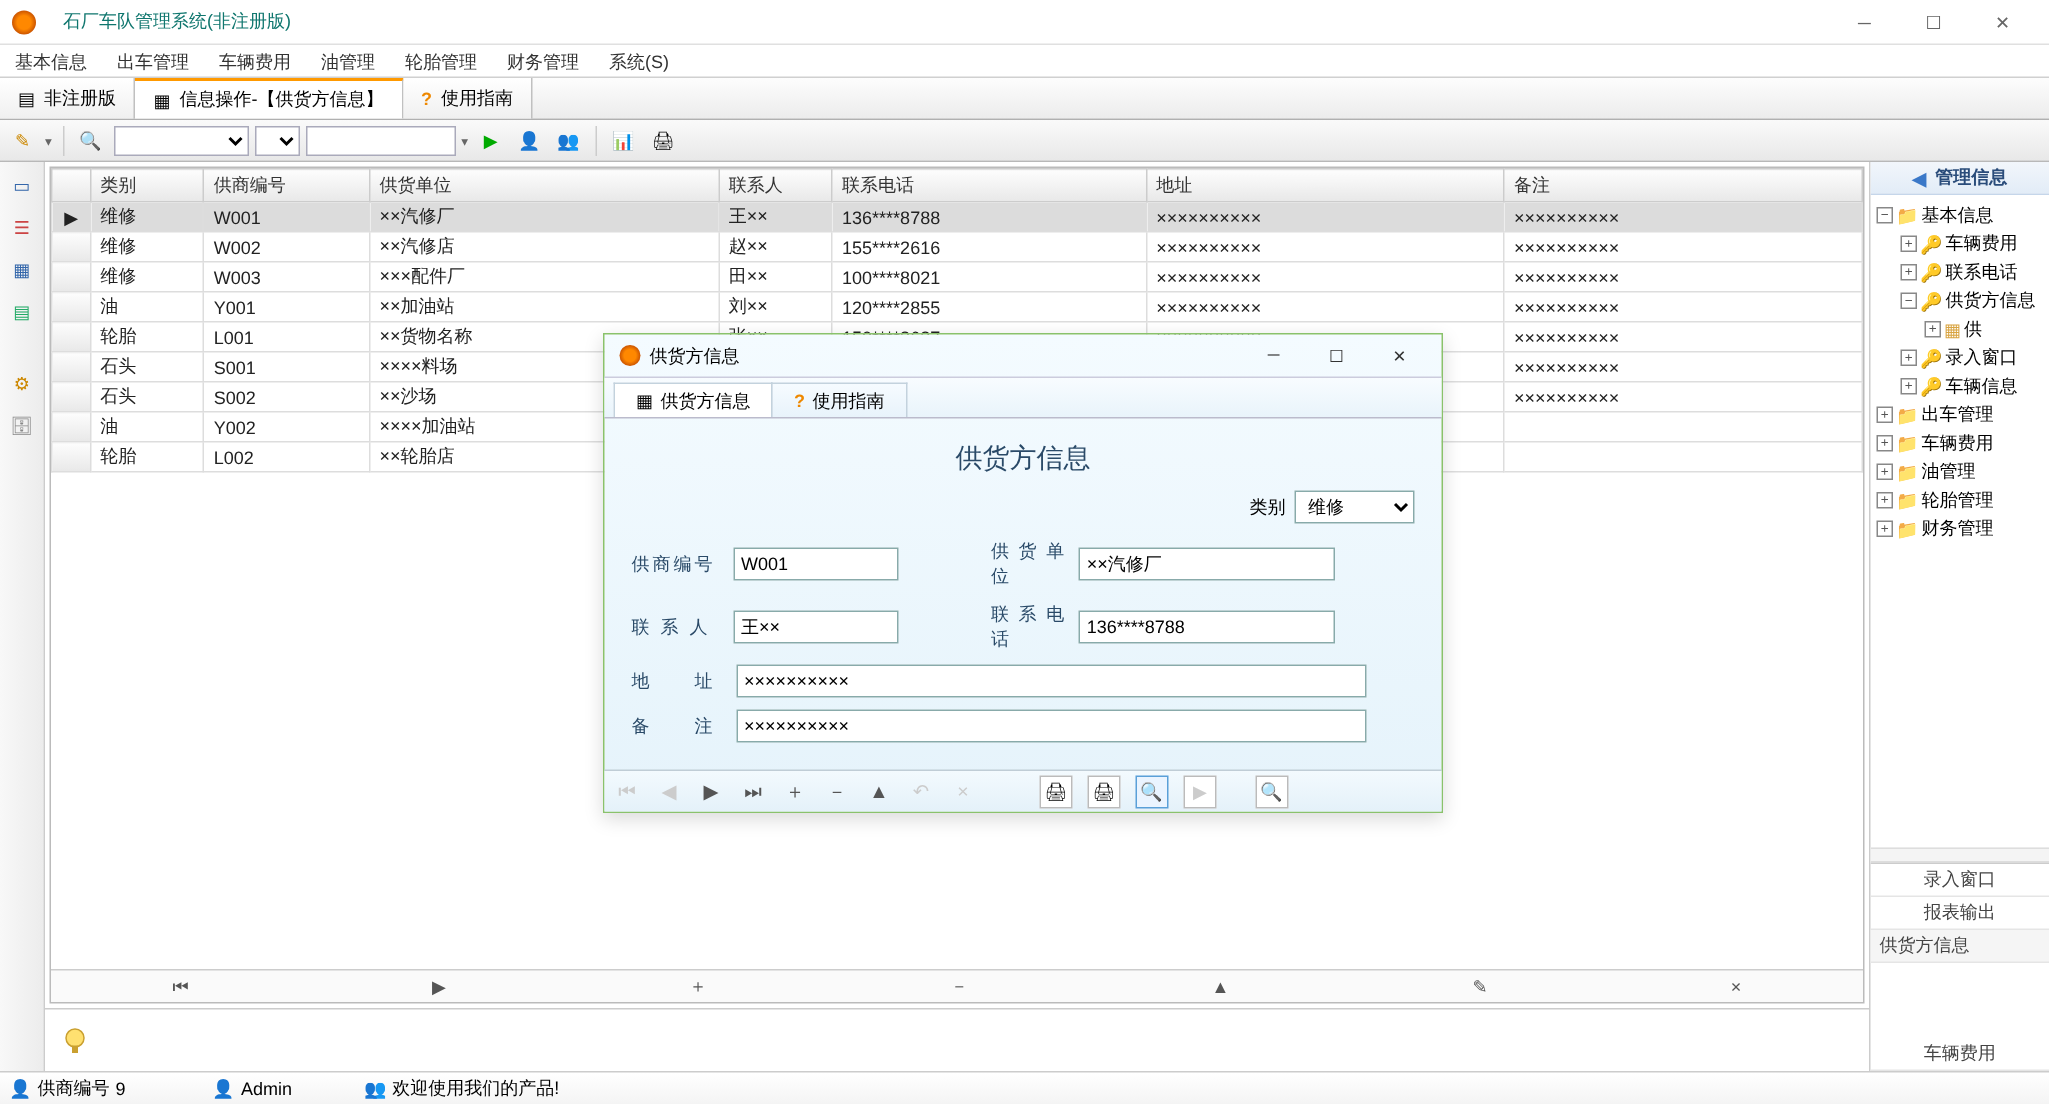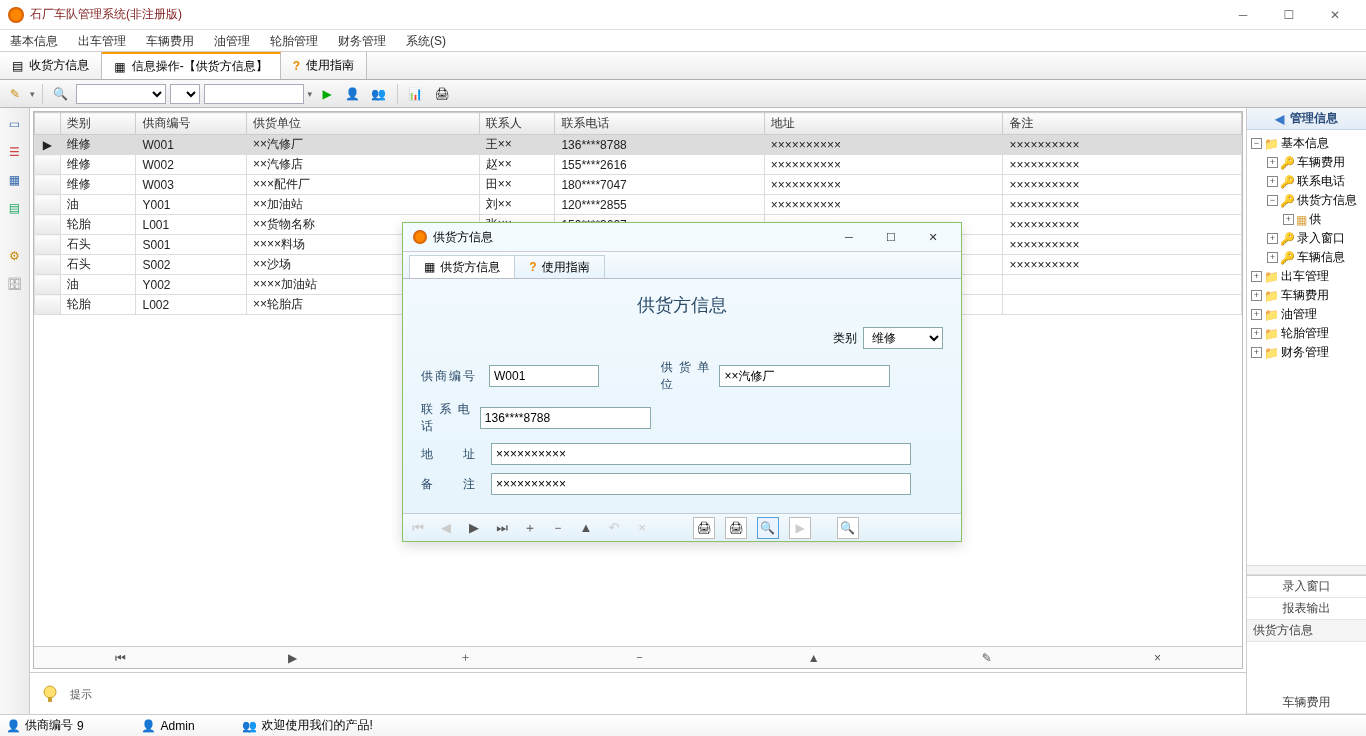--- a/index.html
+++ b/index.html
@@ -1,21 +1,21 @@
 <!DOCTYPE html>
 <html><head>
 <meta charset="utf-8">
 <style>
 * { box-sizing: border-box; margin: 0; padding: 0; font-family: "Microsoft YaHei", SimSun, sans-serif; font-size: 12px; }
 body { width: 1366px; height: 736px; background: #fff; overflow: hidden; position: relative; }
 
 
 .titlebar { height: 30px; background: #fff; display: flex; align-items: center; padding: 0 8px; border-bottom: 1px solid #e0e0e0; }
 .titlebar .icon { width: 16px; height: 16px; background: radial-gradient(circle, #f80 40%, #c50 70%); border-radius: 50%; margin-right: 6px; }
-.titlebar .title { color: #7f1d1d; flex: 1; }
+.titlebar .title { color: #0f766e; flex: 1; margin-left: 12px; }
 .titlebar .winbtn { width: 46px; height: 30px; display: flex; align-items: center; justify-content: center; color: #666; cursor: pointer; }
 
 
 .menubar { height: 22px; background: #fff; display: flex; border-bottom: 1px solid #d0d0d0; }
 .menubar .item { padding: 3px 10px; color: #333; cursor: pointer; }
 
 
 .tabbar { height: 28px; background: linear-gradient(#fdfdfd, #ececec); display: flex; align-items: stretch; border-bottom: 1px solid #b0b0b0; }
 .tabbar .tab { display: flex; align-items: center; padding: 0 12px; border-right: 1px solid #c0c0c0; background: linear-gradient(#fff, #f0f0f0); cursor: pointer; gap: 6px; }
 .tabbar .tab.active { background: #fff; border-top: 2px solid #f90; }
@@ -112,21 +112,21 @@
     <div class="item">车辆费用</div>
     <div class="item">油管理</div>
     <div class="item">轮胎管理</div>
     <div class="item">财务管理</div>
     <div class="item">系统(S)</div>
   </div>
 
 <div class="tabbar">
   <div class="tab">
     <span>▤</span>
-    <span>收货方信息</span>
+    <span>非注册版</span>
   </div>
   <div class="tab active">
     <span>▦</span>
     <span>信息操作-【供货方信息】</span>
   </div>
   <div class="tab">
     <span style="color:#e80;font-weight:bold;">?</span>
     <span>使用指南</span>
   </div>
 </div>
@@ -194,21 +194,21 @@
                 <td>155****2616</td>
                 <td>××××××××××</td>
                 <td>××××××××××</td>
               </tr>
               <tr>
                 <td class="rowhead"></td>
                 <td>维修</td>
                 <td>W003</td>
                 <td>×××配件厂</td>
                 <td>田××</td>
-                <td>180****7047</td>
+                <td>100****8021</td>
                 <td>××××××××××</td>
                 <td>××××××××××</td>
               </tr>
               <tr>
                 <td class="rowhead"></td>
                 <td>油</td>
                 <td>Y001</td>
                 <td>××加油站</td>
                 <td>刘××</td>
                 <td>120****2855</td>
@@ -277,21 +277,20 @@
           <span>✎</span>
           <span>×</span>
         </div>
     </div>
     <div class="hintbar">
       <svg class="bulb" viewBox="0 0 24 24">
           <circle cx="12" cy="10" r="6" fill="#ffe070" stroke="#caa030"></circle>
           <rect x="10" y="15" width="4" height="5" fill="#caa030"></rect>
         </svg>
       <div>
-        <div class="hint-label">提示</div>
       </div>
     </div>
   </div>
 
   <div class="rightpanel">
     <div class="rp-head">
       <span style="color:#3a78c8;">◀</span>
       <span>管理信息</span>
     </div>
     <div class="rp-tree" id="rp-tree">
@@ -416,20 +415,24 @@
       <div class="half">
           <label>供商编号</label>
           <input class="w1" value="W001" style="">
         </div>
       <div class="half">
           <label>供货单位</label>
           <input class="w2" value="××汽修厂" style="">
         </div>
     </div>
     <div class="frow">
+      <div class="half">
+          <label>联 系 人</label>
+          <input class="w1" value="王××" style="">
+        </div>
       <div class="half">
           <label>联系电话</label>
           <input class="w2" value="136****8788" style="">
         </div>
     </div>
     <div class="frow">
       <label>地　　址</label>
       <input class="w3" value="××××××××××" style="">
     </div>
     <div class="frow">

